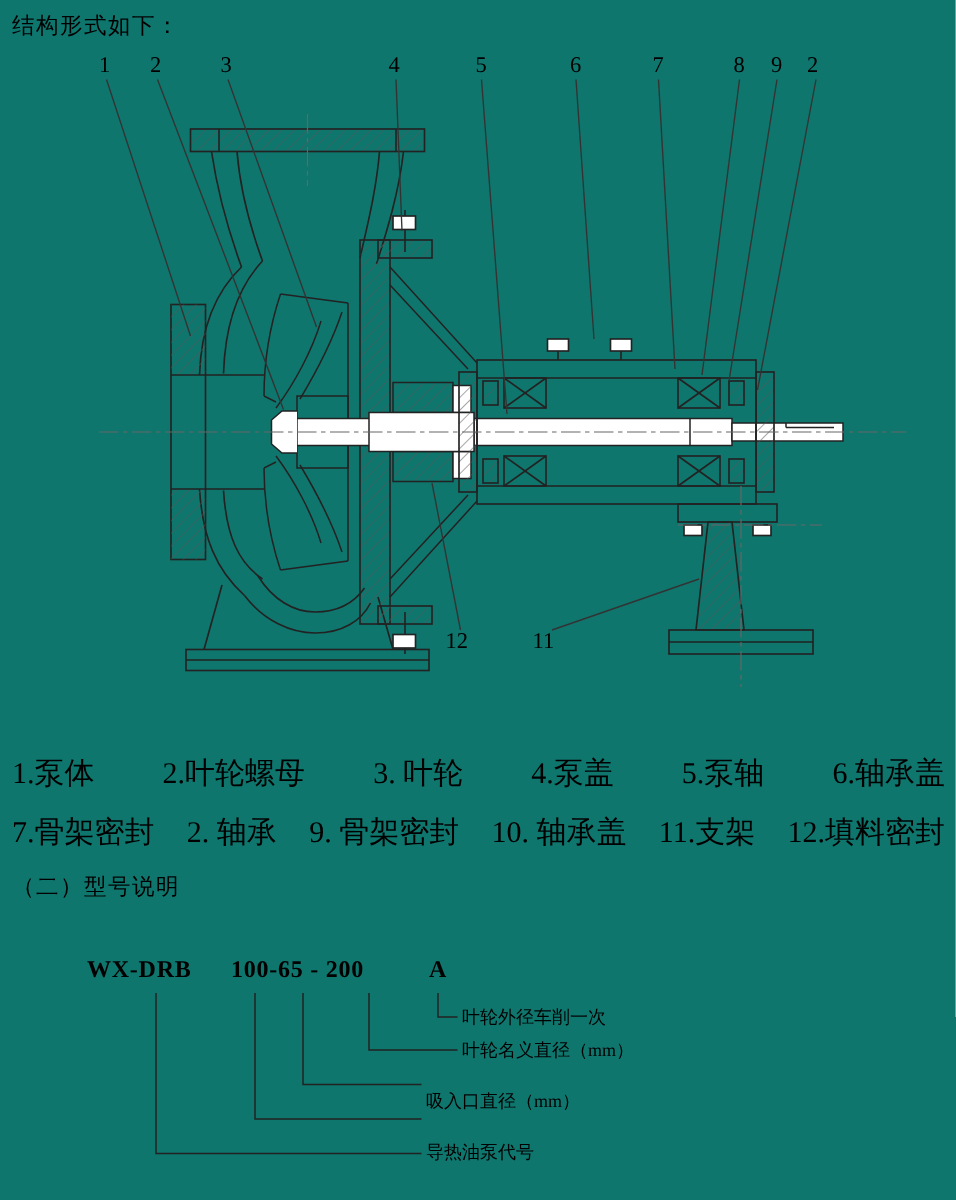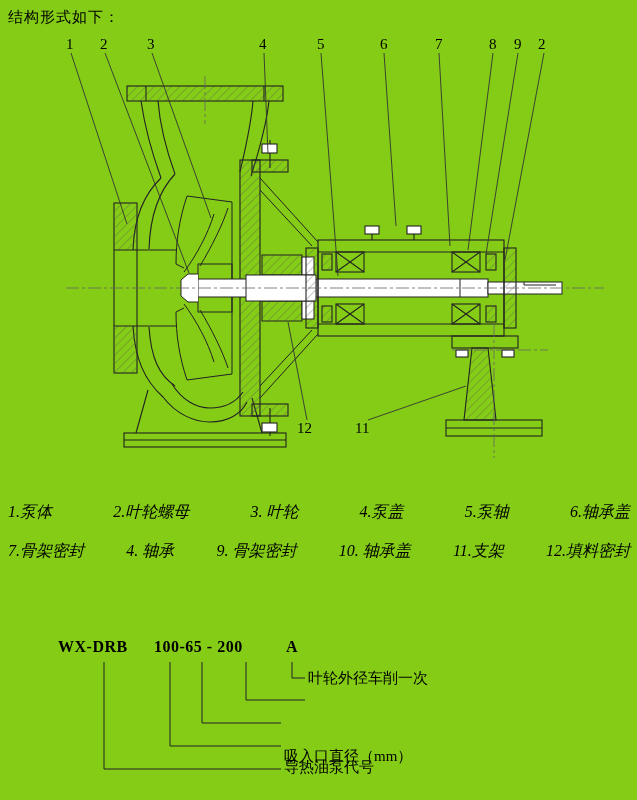--- a/index.html
+++ b/index.html
@@ -2,51 +2,51 @@
 <html><head>
 <meta charset="utf-8">
 <style>
   * { margin:0; padding:0; box-sizing:border-box; }
   html,body { background:#ffffff; }
   body {
     width:637px; height:800px; overflow:hidden;
     font-family:"Liberation Serif","DejaVu Serif",serif;
     color:#000;
   }
-  .page { position:relative; width:637px; height:800px; background:#84cc16; }
+  .page { position:relative; width:637px; height:800px; background:#0f766e; }
 
   .intro { position:absolute; left:8px; top:8px; font-size:15px; letter-spacing:1px; }
 
   .figure { position:absolute; left:0; top:28px; width:637px; height:470px; }
   .figure svg { position:absolute; left:0; top:0; }
 
   .callout { position:absolute; font-size:15px; line-height:16px; }
   .c1{left:66px;top:8px} .c2{left:100px;top:8px} .c3{left:147px;top:8px}
   .c4{left:259px;top:8px} .c5{left:317px;top:8px} .c6{left:380px;top:8px}
   .c7{left:435px;top:8px} .c8{left:489px;top:8px} .c9{left:514px;top:8px}
   .c10{left:538px;top:8px} .c12{left:297px;top:392px} .c11{left:355px;top:392px}
 
   .parts-row { position:absolute; left:8px; width:622px; display:flex;
-               justify-content:space-between; font-size:16px; white-space:nowrap;font-style:italic; }
+               justify-content:space-between; font-size:20px; white-space:nowrap; }
   .row1 { top:502px; }
   .row2 { top:541px; }
 
   .sec-title { position:absolute; left:8px; top:582px; font-size:15px; letter-spacing:1px; }
 
   .model { position:absolute; left:0; top:630px; width:611px; height:170px; }
   .model svg { position:absolute; left:0; top:0; }
   .code-seg { position:absolute; top:8px; font-size:16px; font-weight:bold; letter-spacing:0.5px; }
   .seg-series { left:58px; }
   .seg-size   { left:154px;text-align:right; }
   .seg-variant{ left:286px; }
-  .mlabel { position:absolute; font-size:15px; line-height:16px; white-space:nowrap; }
+  .mlabel { position:absolute; font-size:12px; line-height:16px; white-space:nowrap; }
   .ml0 { left:308px; top:40px; }
   .ml1 { left:308px; top:62px; }
   .ml2 { left:284px; top:85px; }
-  .ml3 { left:284px; top:118px; }
+  .ml3 { left:284px; top:96px; }
   .ml4 { left:284px; top:131px;font-family:Liberation Mono, monospace; }
 </style>
 </head>
 <body>
 
 <div class="page">
 
   <div class="intro">结构形式如下：</div>
 
   <div class="figure">
@@ -213,40 +213,42 @@
   <div class="parts-row row1">
     <span>1.泵体</span>
     <span>2.叶轮螺母</span>
     <span>3. 叶轮</span>
     <span>4.泵盖</span>
     <span>5.泵轴</span>
     <span>6.轴承盖</span>
   </div>
   <div class="parts-row row2">
     <span>7.骨架密封</span>
-    <span>4. 轴承</span>
+    <span>2. 轴承</span>
     <span>9. 骨架密封</span>
     <span>10. 轴承盖</span>
     <span>11.支架</span>
     <span>12.填料密封</span>
   </div>
 
+  <div class="sec-title">（二）型号说明</div>
 
   <div class="model">
     <svg width="637" height="170" viewBox="0 0 637 170">
       <g stroke="#222" stroke-width="1" fill="none">
         <path d="M292,32 V48 H305"></path>
         <path d="M246,32 V70 H305"></path>
         <path d="M202,32 V93 H281"></path>
         <path d="M170,32 V116 H281"></path>
         <path d="M104,32 V139 H281"></path>
       </g>
     </svg>
     <span class="code-seg seg-series">WX-DRB</span>
     <span class="code-seg seg-size">100-65 - 200</span>
     <span class="code-seg seg-variant">A</span>
 
     <span class="mlabel ml0">叶轮外径车削一次</span>
+    <span class="mlabel ml1">叶轮名义直径（mm）</span>
     <span class="mlabel ml3">吸入口直径（mm）</span>
     <span class="mlabel ml4">导热油泵代号</span>
   </div>
 
 </div>
 
 </body></html>

